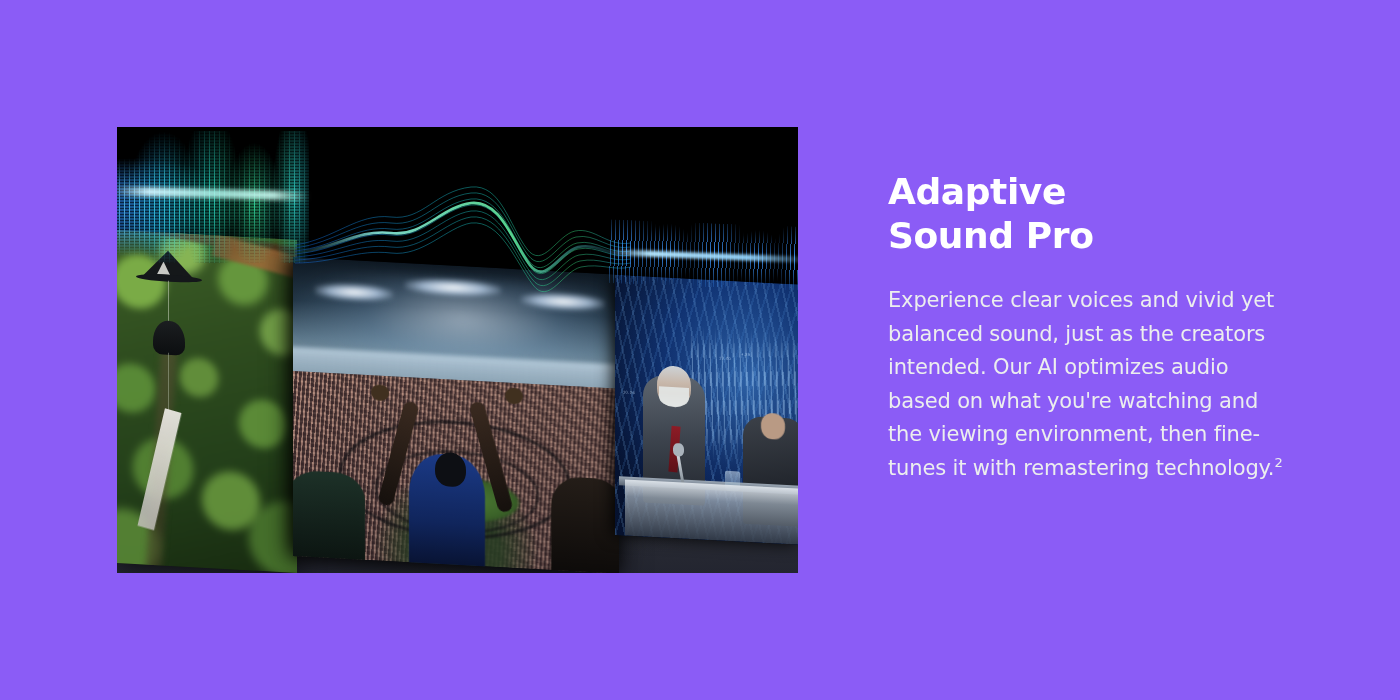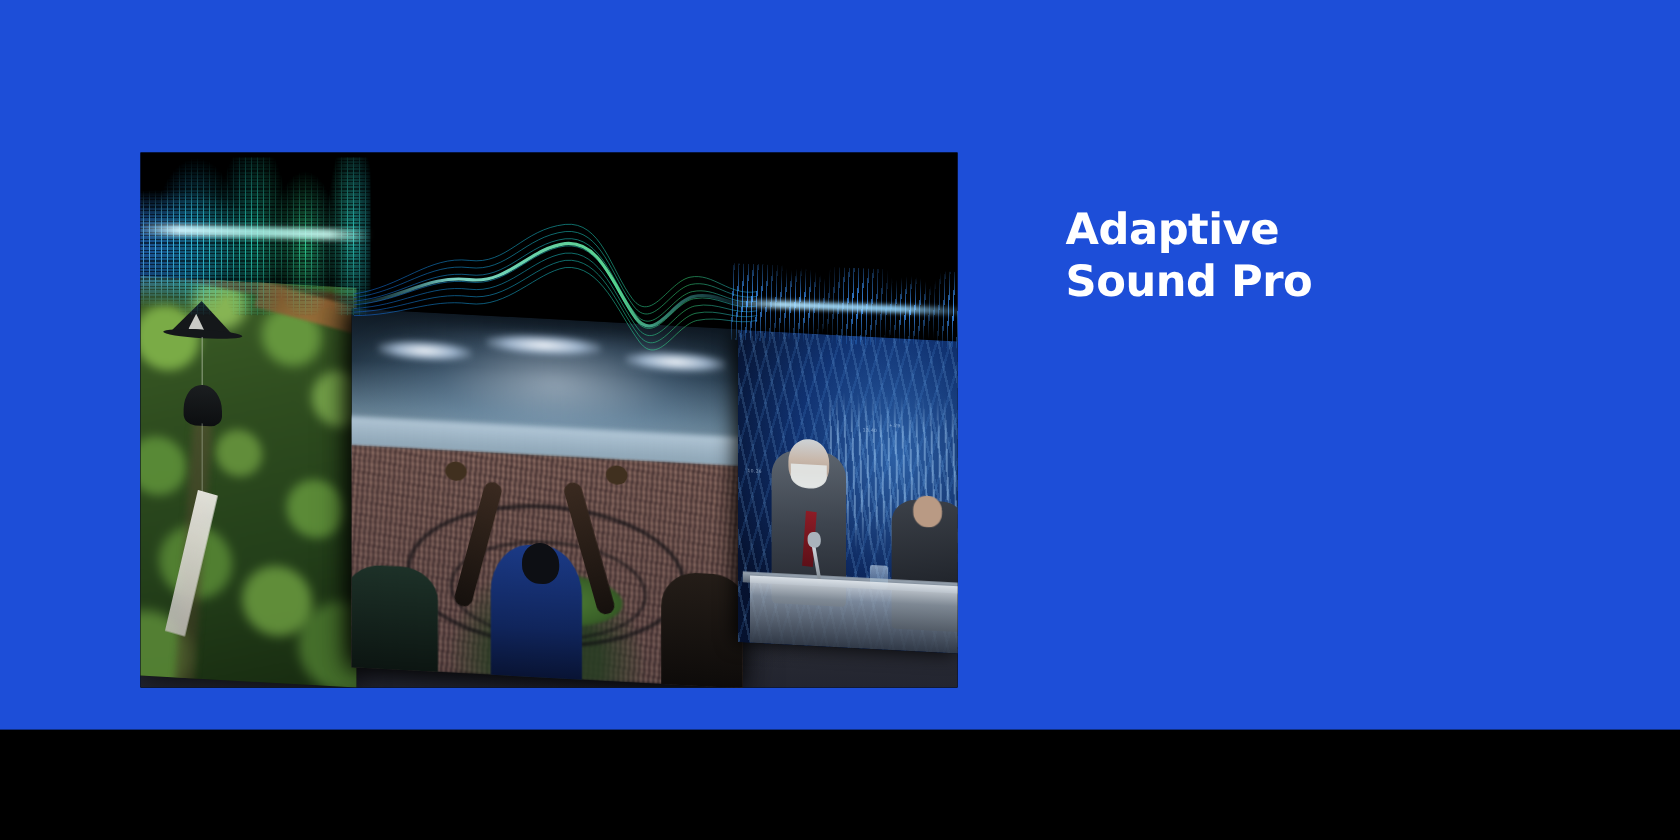--- a/index.html
+++ b/index.html
@@ -6,22 +6,22 @@
   * { margin:0; padding:0; box-sizing:border-box; }
   html, body {
     width:1400px; height:700px;
     background:#000000;
     font-family:"Liberation Sans", sans-serif;
     overflow:hidden;
   }
 
   .feature-section {
     position:relative;
-    width:1400px; height:608px;
-    background:#1d4ed8;
+    width:1400px; height:700px;
+    background:#8b5cf6;
     display:block;
   }
 
   
   .media-panel {
     position:absolute;
     left:117px; top:127px;
     width:681px; height:446px;
     overflow:hidden;
     background:#000000;
@@ -526,15 +526,16 @@
 
       <div class="wave-right"></div>
       <div class="wave-right-core"></div>
 
     </div>
   </div>
 
   <div class="copy-block">
     <h2 class="feature-title">Adaptive
 Sound Pro</h2>
+    <p class="feature-body"><span>Experience clear voices and vivid yet balanced sound, just as the creators intended. Our AI optimizes audio based on what you're watching and the viewing environment, then fine-tunes it with remastering technology.</span><sup>2</sup></p>
   </div>
 
 </section>
 
 </body></html>

